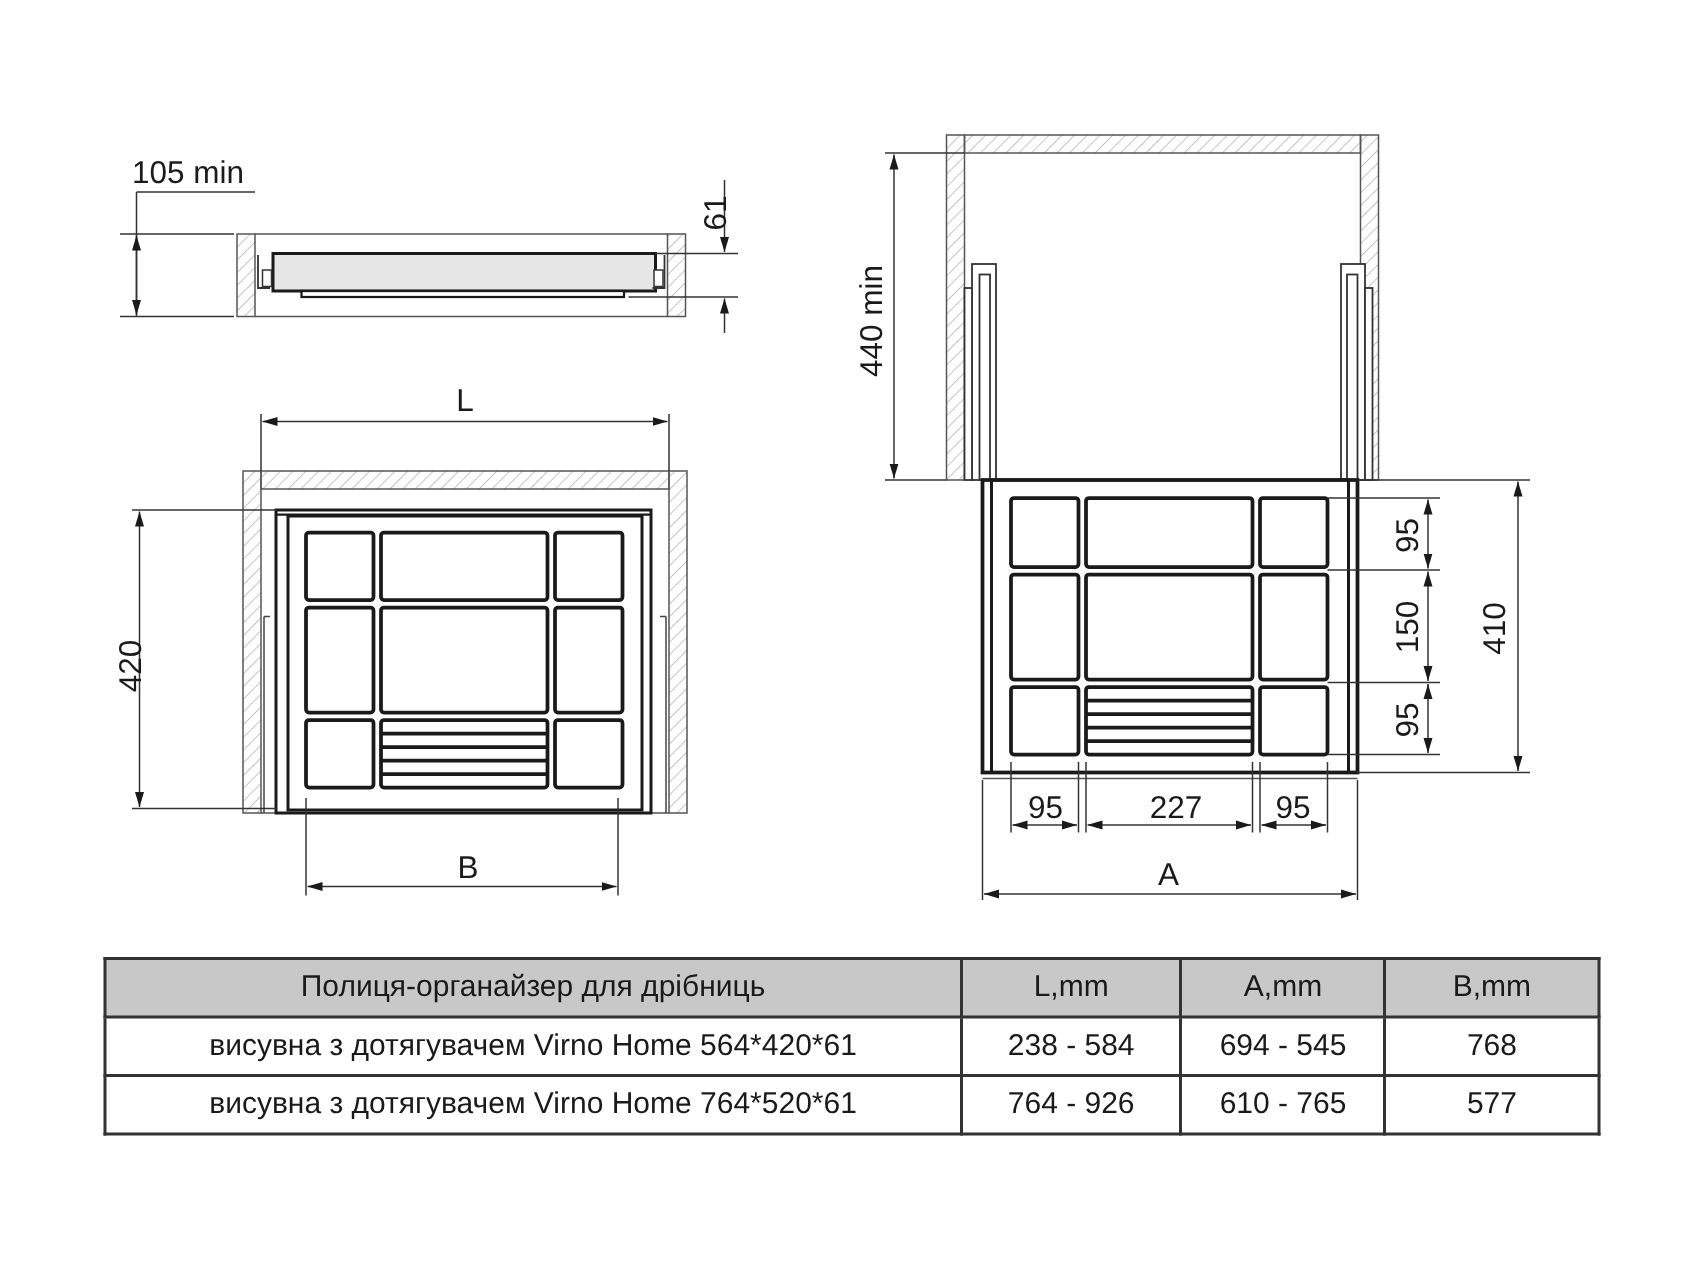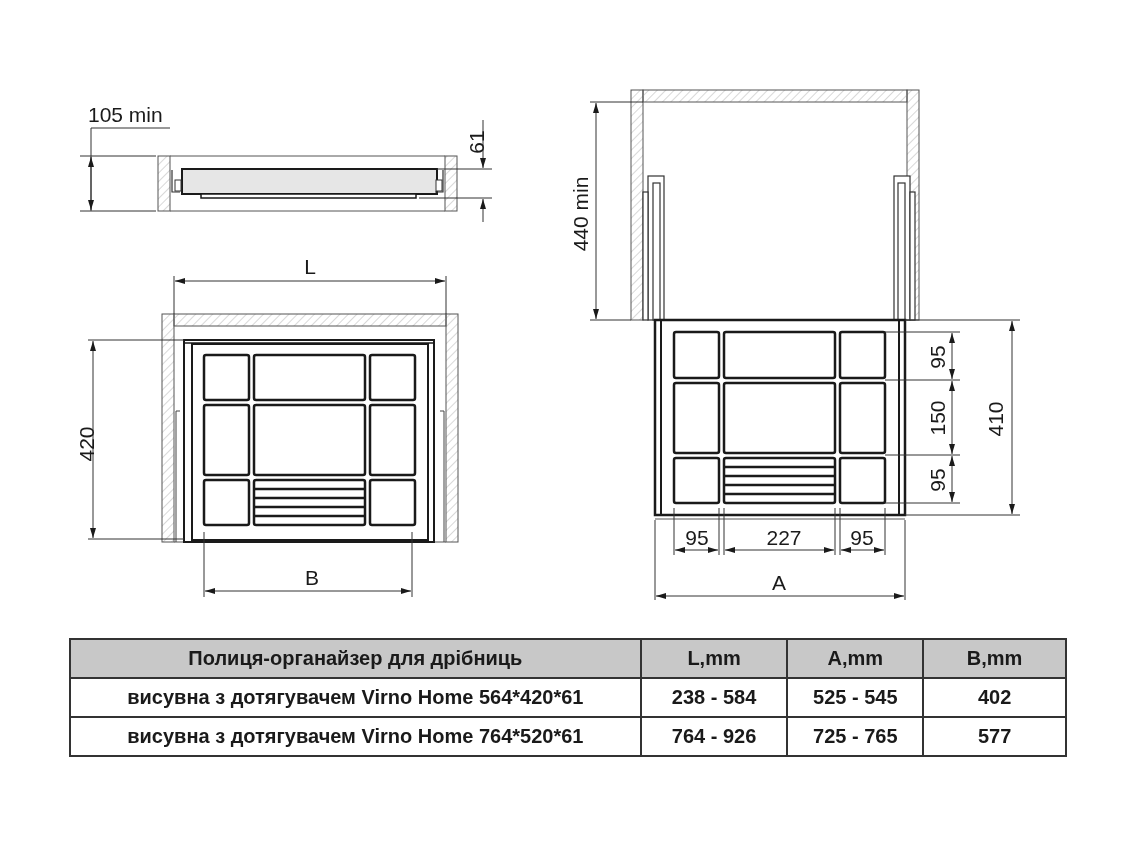--- a/index.html
+++ b/index.html
@@ -1,20 +1,20 @@
 <!DOCTYPE html>
 <html><head>
 <meta charset="utf-8">
 <style>
   html,body{margin:0;padding:0;background:#fff;}
   body{width:1136px;height:850px;position:relative;overflow:hidden;font-family:"Liberation Sans",sans-serif;color:#1a1a1a;}
   svg{position:absolute;left:0;top:0;}
   .dimtext{font-family:"Liberation Sans",sans-serif;font-size:21px;fill:#1a1a1a;}
   table.spec{position:absolute;left:69px;top:638px;width:998px;border-collapse:collapse;font-size:20px;}
-  table.spec td, table.spec th{border:2px solid #333;text-align:center;height:37px;padding:0;font-weight:bold;}
+  table.spec td, table.spec th{border:2px solid #333;text-align:center;height:37px;padding:0;font-weight:normal;}
   table.spec th{background:#c8c8c8;}
 </style>
 </head>
 <body>
 
 <svg width="1136" height="630" viewBox="0 0 1136 630">
   <defs>
     <pattern id="hatch" width="6" height="6" patternUnits="userSpaceOnUse" patternTransform="rotate(45)">
       <line x1="0" y1="0" x2="0" y2="6" stroke="#bdbdbd" stroke-width="1.2"></line>
     </pattern>
@@ -183,23 +183,23 @@
   <tbody>
       <tr>
     <th>Полиця-органайзер для дрібниць</th>
     <th>L,mm</th>
     <th>A,mm</th>
     <th>B,mm</th>
   </tr>
   <tr>
     <td>висувна з дотягувачем Virno Home 564*420*61</td>
     <td>238 - 584</td>
-    <td>525 - 545</td>
-    <td>402</td>
+    <td>694 - 545</td>
+    <td>768</td>
   </tr>
   <tr>
     <td>висувна з дотягувачем Virno Home 764*520*61</td>
     <td>764 - 926</td>
-    <td>725 - 765</td>
+    <td>610 - 765</td>
     <td>577</td>
   </tr>
 </tbody>
   </table>
 
 </body></html>

